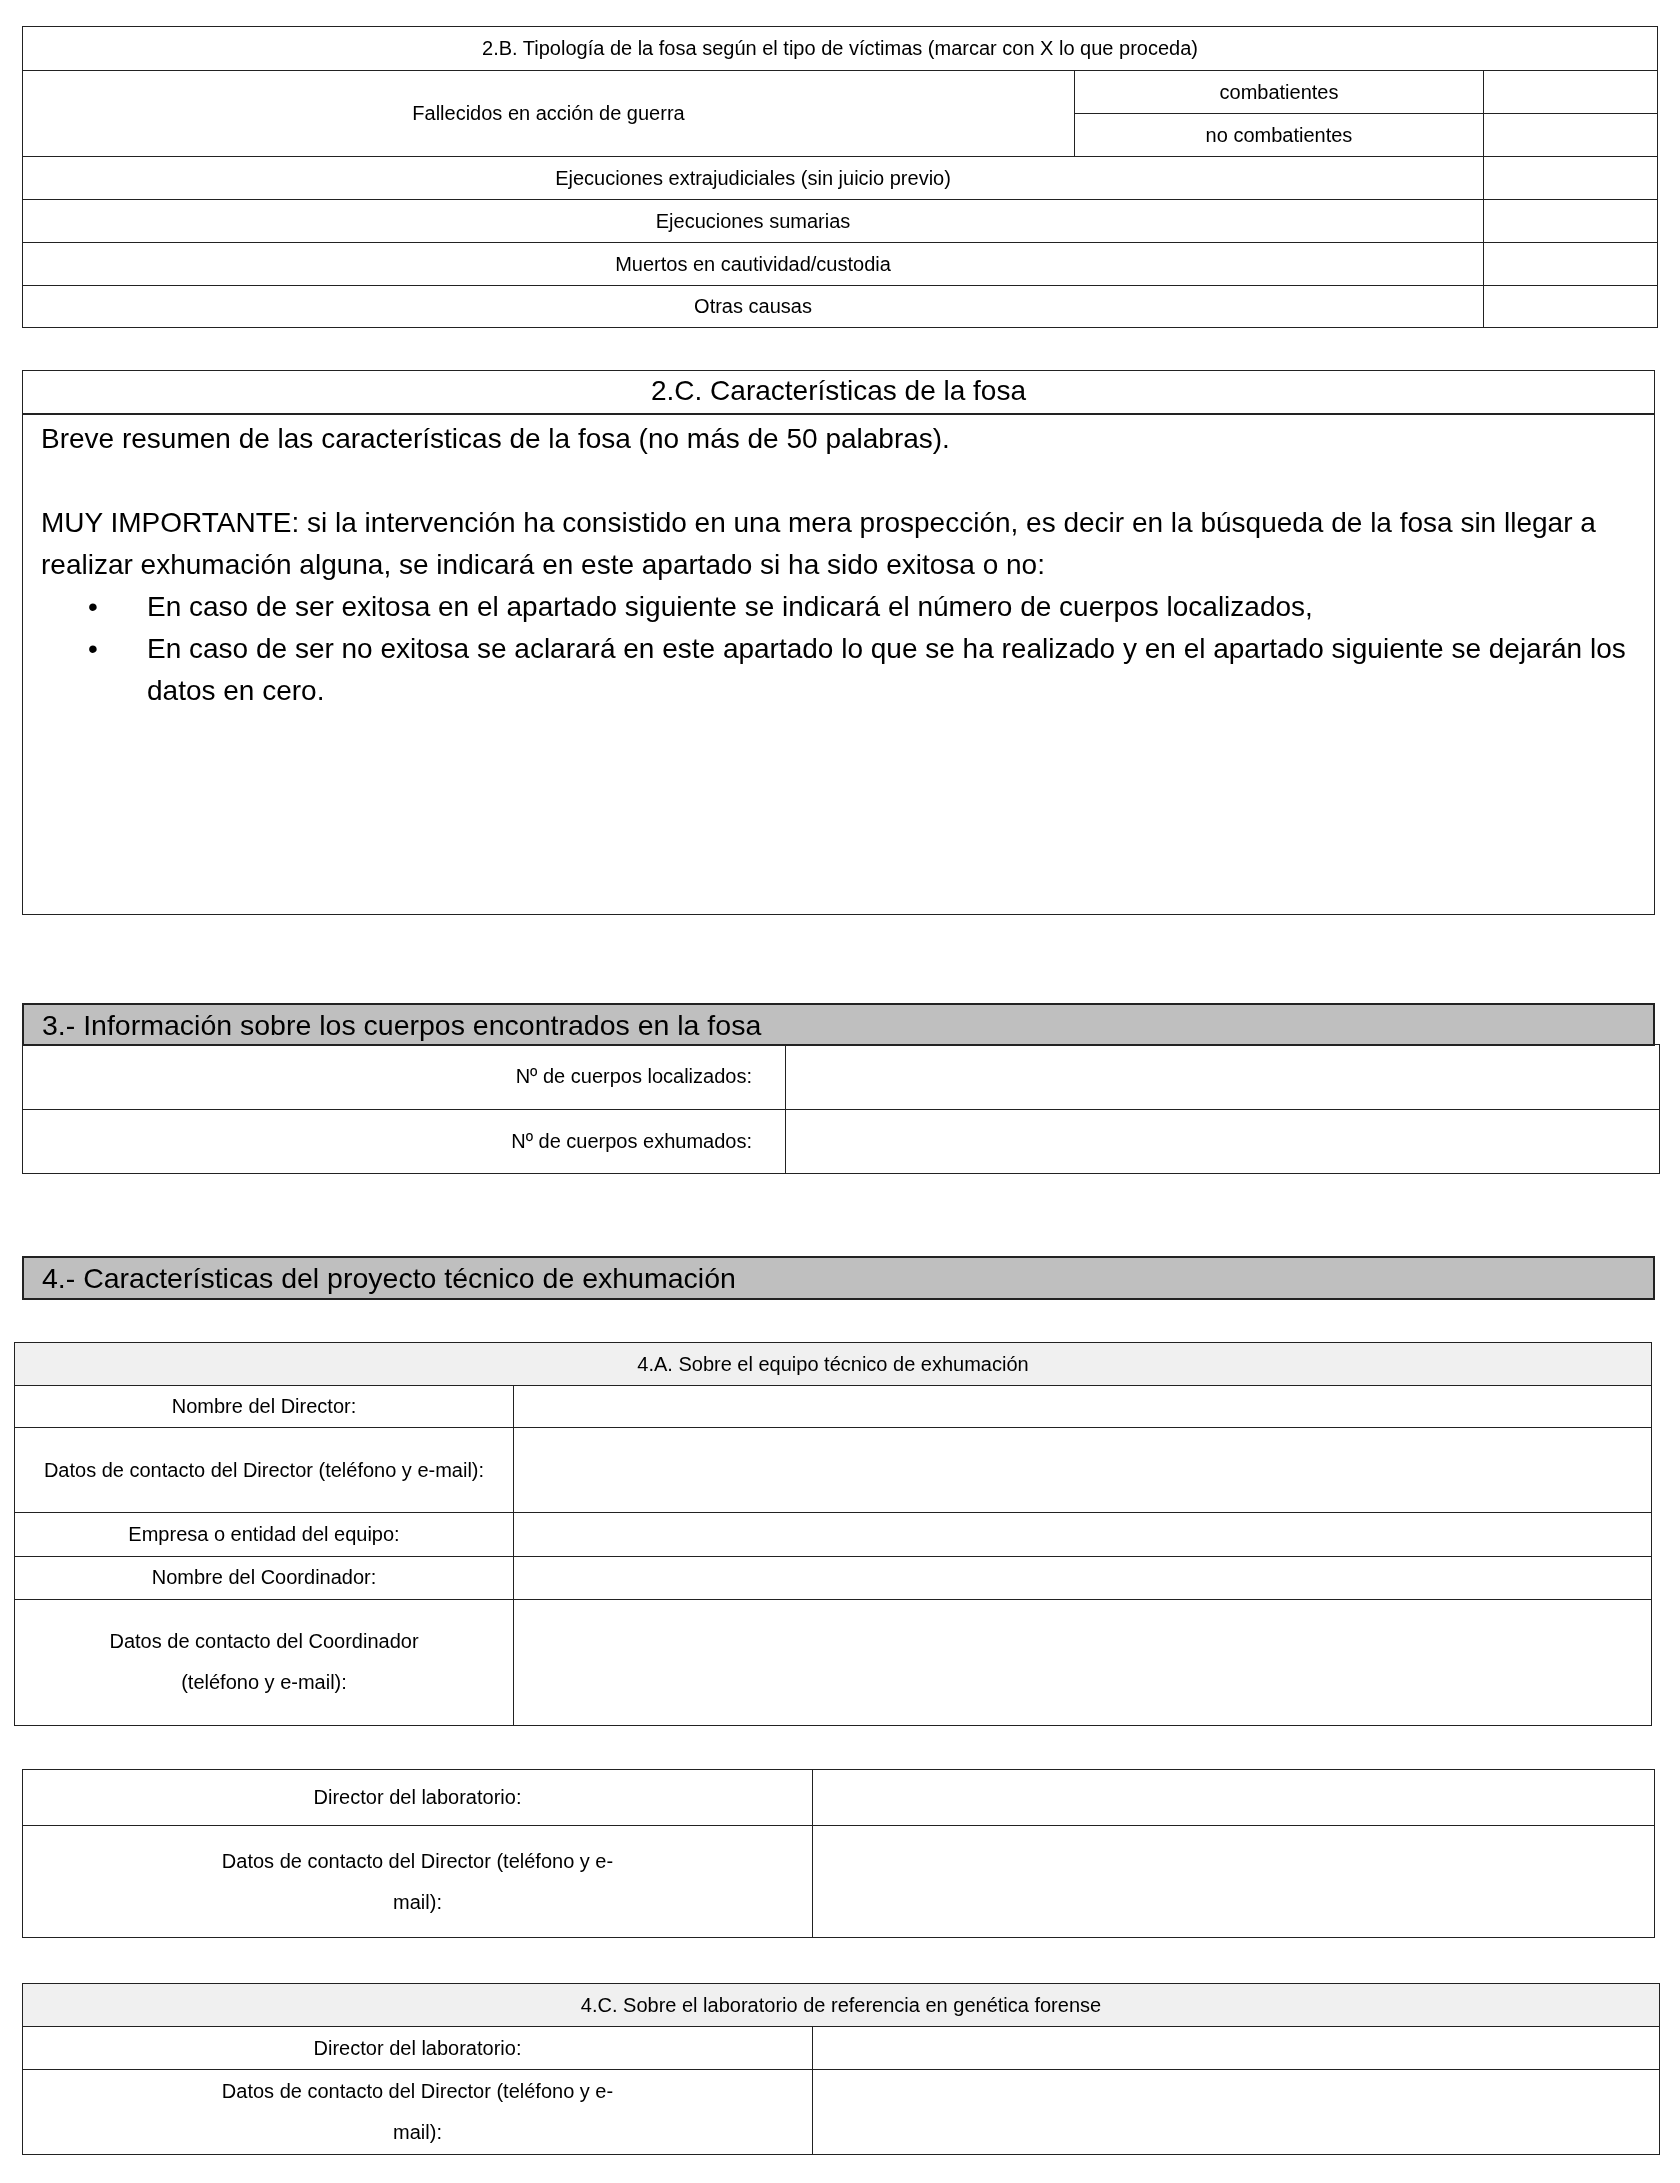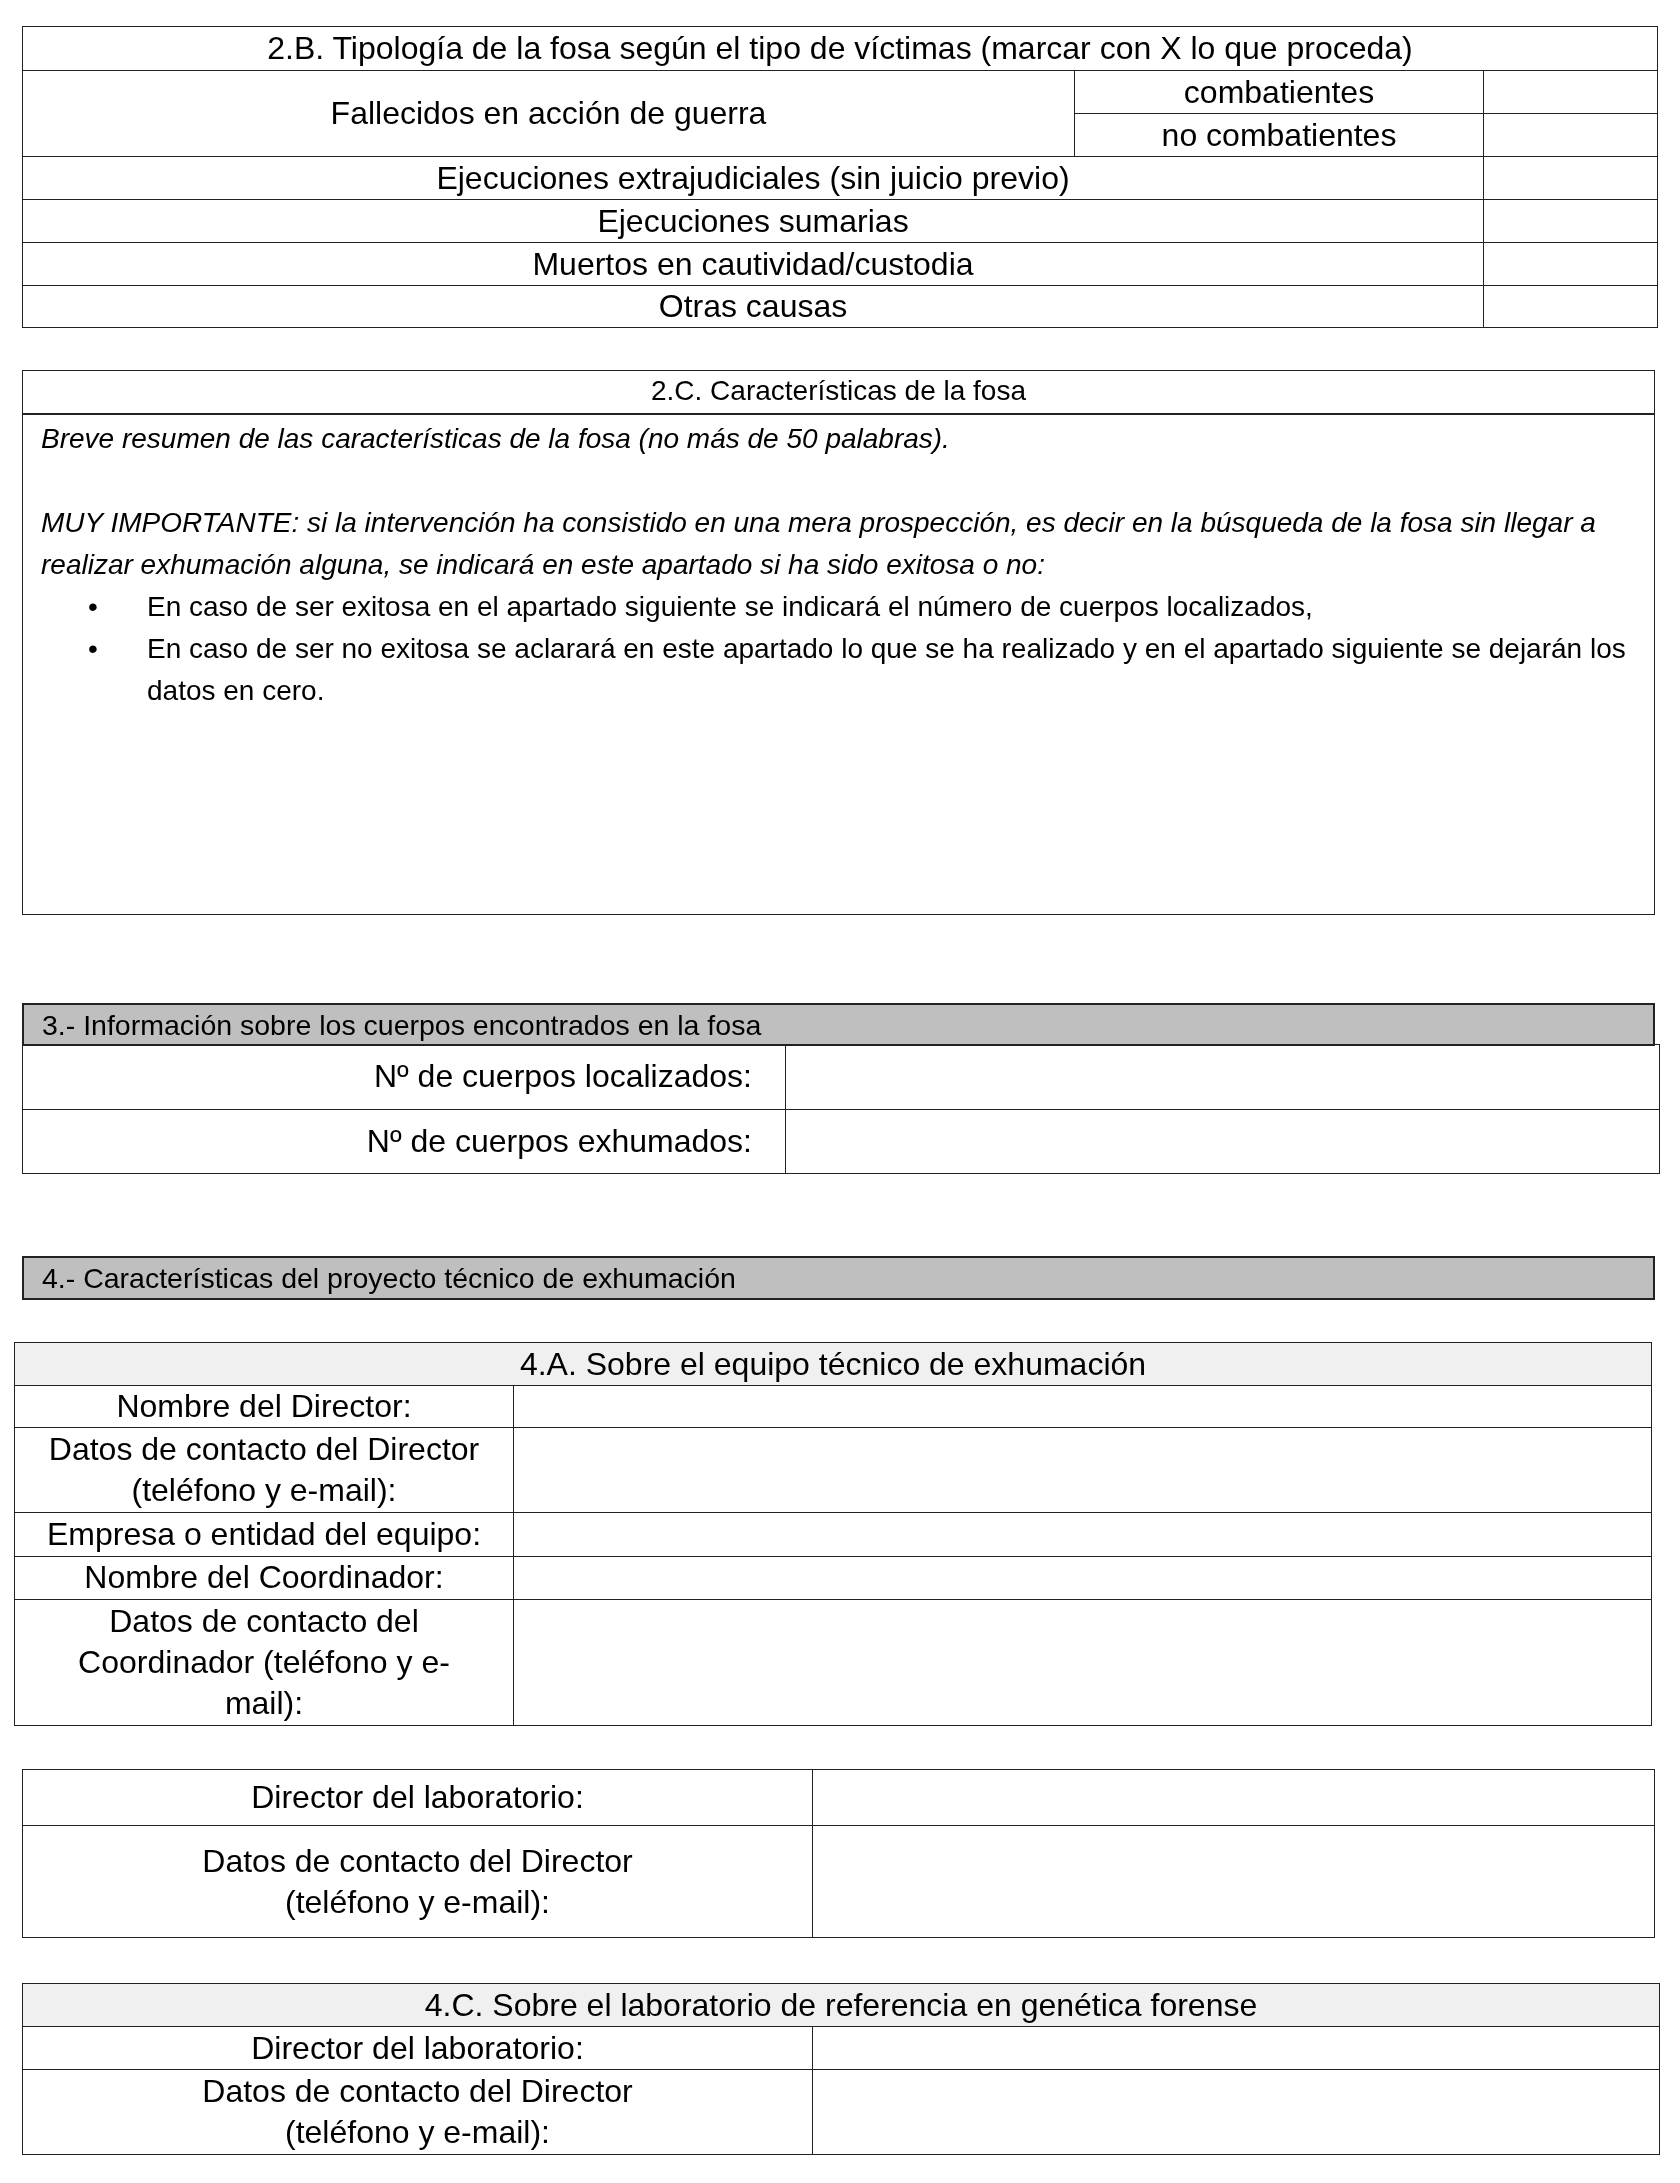--- a/index.html
+++ b/index.html
@@ -2,32 +2,32 @@
 <html style="font-size:13px"><head>
 <meta charset="utf-8">
 <style>
   html, body { margin: 0; padding: 0; background: #ffffff; }
   body {
     width: 1680px; height: 2183px; position: relative; overflow: hidden;
     font-family: "Liberation Sans", sans-serif; color: #000;
   }
   .blk { position: absolute; box-sizing: border-box; }
   table { border-collapse: collapse; width: 100%; height: 100%; table-layout: fixed; }
-  td { border: 1.6px solid #222; padding: 0 8.1px; font-size: 32px; line-height: 41px; vertical-align: middle; box-sizing: border-box; margin-top: 48px; }
+  td { border: 1.6px solid #222; padding: 0 8.1px; font-size: 20px; line-height: 41px; vertical-align: middle; box-sizing: border-box; margin-top: 48px; }
   .c { text-align: center; }
   .r { text-align: right; }
   .hdr-light { background: #f0f0f0; }
   .bar {
     background: #bfbfbf; border: 2.4px solid #222; font-size: 28.5px;
     line-height: 41px; padding-left: 18px; box-sizing: border-box;
   }
   .notes { border: 1.6px solid #222; box-sizing: border-box; }
   .notes-title { border-bottom: 2.4px solid #222; text-align: center; font-size: 28px; line-height: 40px; height: 42px; }
   .notes-body { padding: 3.3px 18px; font-size: 28px; line-height: 42px; }
-  .notes-body p { margin: 0; font-style: italic; }
+  .notes-body p { margin: 0; }
   .gap { height: 42px; }
   ul { margin: 0; padding-left: 106px; }
   li { list-style: none; position: relative; }
   .bullet { position: absolute; left: -59px; top: 0; }
 </style>
 </head>
 <body>
 
 <div class="blk" style="left:22px; top:26px; width:1636px; height:302px;">
   <table>

